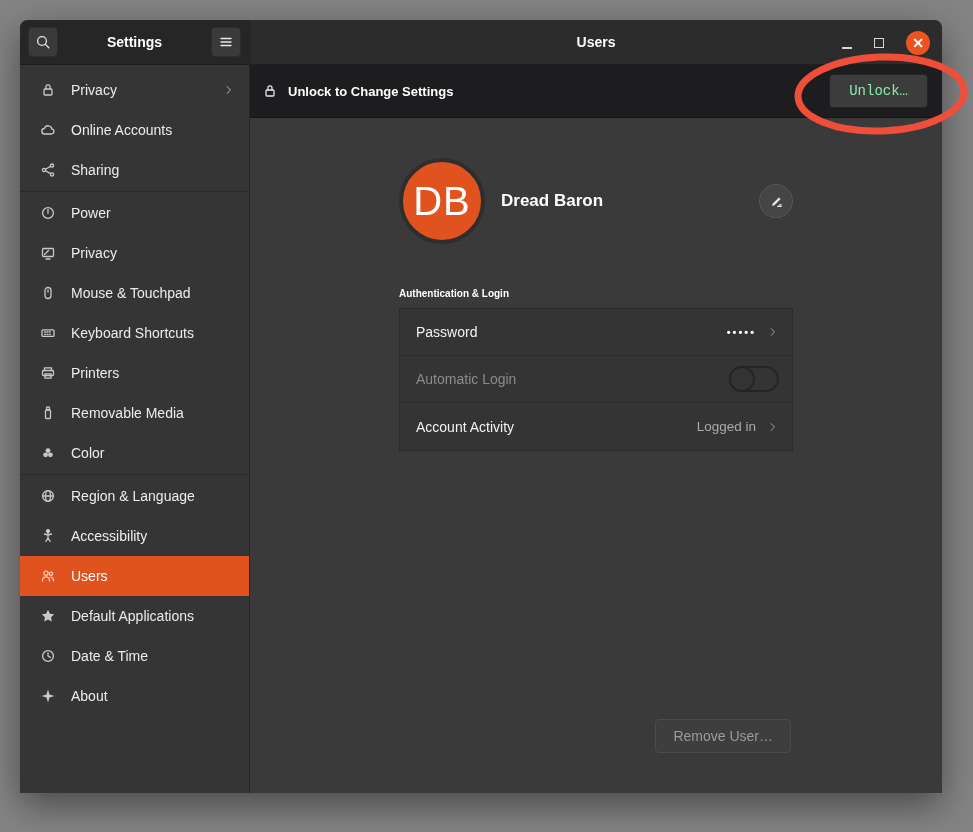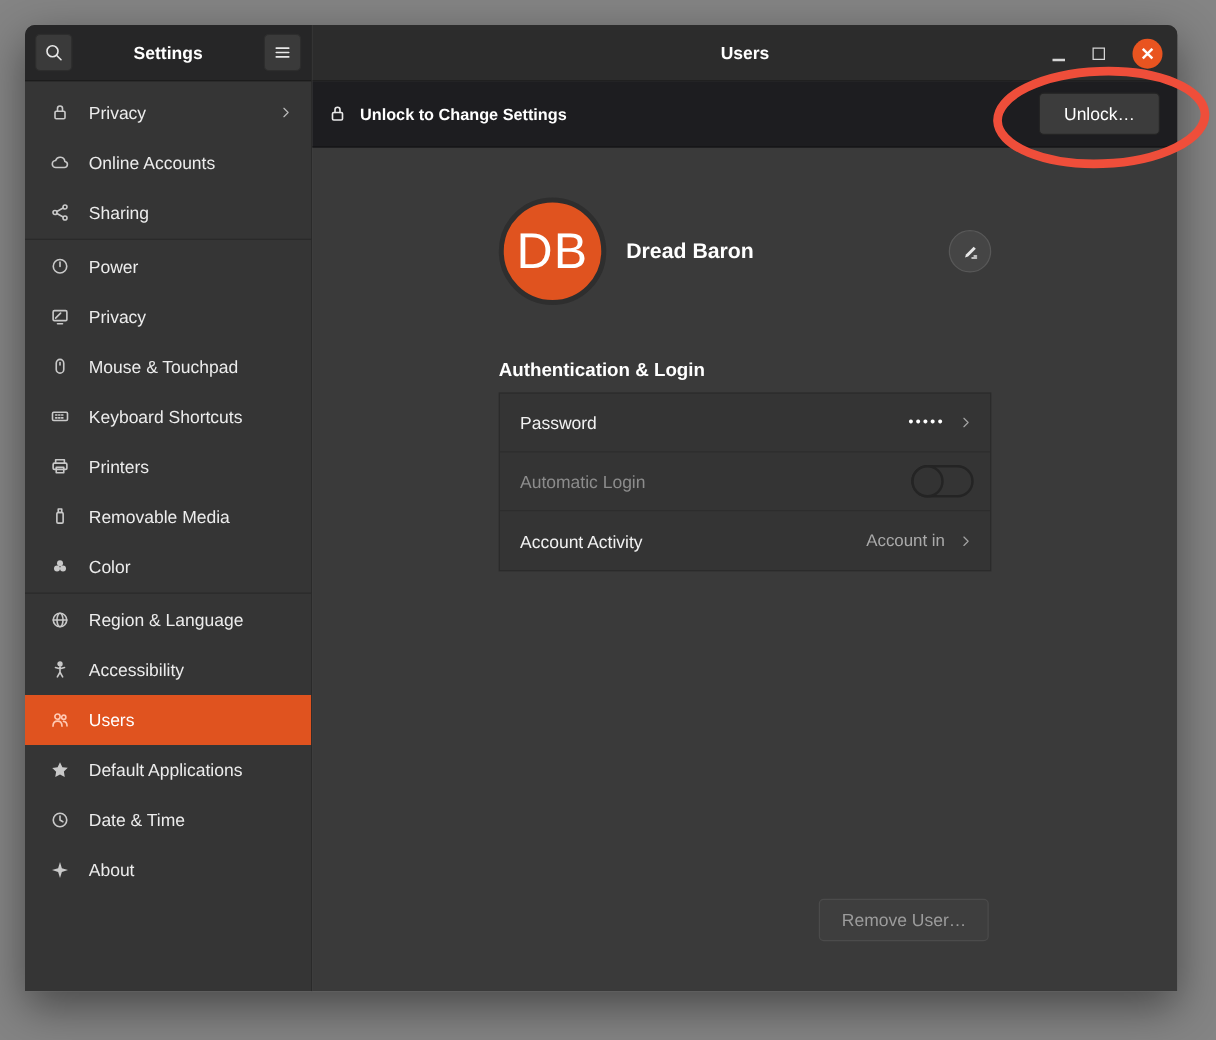--- a/index.html
+++ b/index.html
@@ -62,39 +62,39 @@
   .banner{
     height:53px; flex:0 0 53px; background:#1d1d20; border-bottom:1px solid #141416;
     display:flex; align-items:center; gap:10px; padding:0 14px 0 12px;
   }
   .banner .icon16{color:#e8e8e8;}
   .banner-text{display:flex; flex-direction:column; gap:1px;}
   .banner-title{color:#fff; font-weight:bold; font-size:13px;}
   .banner-sub{color:#d2d2d2; font-size:13px;}
   .unlock-btn{
     margin-left:auto; background:#3c3c3c; border:1px solid #242424; border-radius:4px;
-    color:#ffffff; font-size:14px; padding:8px 19px; font-family:Liberation Sans, sans-serif;
+    color:#86efac; font-size:14px; padding:8px 19px; font-family:Liberation Mono, monospace;
   }
   
   .content{flex:1; position:relative;}
   .column{width:394px; margin:0 auto;}
   .profile-row{margin-top:40px; display:flex; align-items:center;}
   .avatar{
     width:86px; height:86px; border-radius:50%; background:var(--accent);
     border:4px solid #2e2e2e; display:flex; align-items:center; justify-content:center;
     color:#fff; font-size:40px; letter-spacing:1px;
   }
   .user-name{margin-left:16px; color:#fff; font-size:17px; font-weight:bold;}
   .edit-btn{
     margin-left:auto; width:34px; height:34px; border-radius:50%;
     background:#454545; border:1px solid #585858; color:#e8e8e8;
     display:flex; align-items:center; justify-content:center;
   }
   .edit-btn svg{width:15px; height:15px;}
-  .section-title{margin-top:44px; color:#fff; font-size:15px; font-weight:bold;}
+  .section-title{margin-top:44px; color:#fff; font-size:10px; font-weight:bold;}
   .card{margin-top:9px; background:#343434; border:1px solid #2b2b2b;}
   .row{height:47px; display:flex; align-items:center; padding:0 13px 0 16px; border-bottom:1px solid #2d2d2d;}
   .row:last-child{border-bottom:none;}
   .row-label{color:#f1f1f1; font-size:14px;}
   .row-label.dim{color:#8c8c8c;}
   .row-right{margin-left:auto; display:flex; align-items:center; gap:11px;}
   .row-value{color:#aaaaaa; font-size:13.5px;}
   .pw-dots{color:#fff; font-size:11px; font-weight:bold; letter-spacing:2px;}
   .row .icon12{color:#a2a2a2;}
   .toggle{width:50px; height:26px; border-radius:13px; border:2px solid #242424; position:relative;}
@@ -383,21 +383,21 @@
             <span class="row-label dim">Automatic Login</span>
             <span class="row-right">
               <span class="toggle">
                   <span class="knob"></span>
                 </span>
             </span>
           </div>
           <div class="row">
             <span class="row-label">Account Activity</span>
             <span class="row-right">
-              <span class="row-value">Account in</span>
+              <span class="row-value">Logged in</span>
               <span class="icon12">
                   <svg viewBox="0 0 16 16" fill="none" stroke="currentColor" stroke-width="1.3" stroke-linecap="round" stroke-linejoin="round">
                     <path d="M5.5 3.5L10 8l-4.5 4.5"></path>
                   </svg>
                 </span>
             </span>
           </div>
         </div>
       </div>
 

